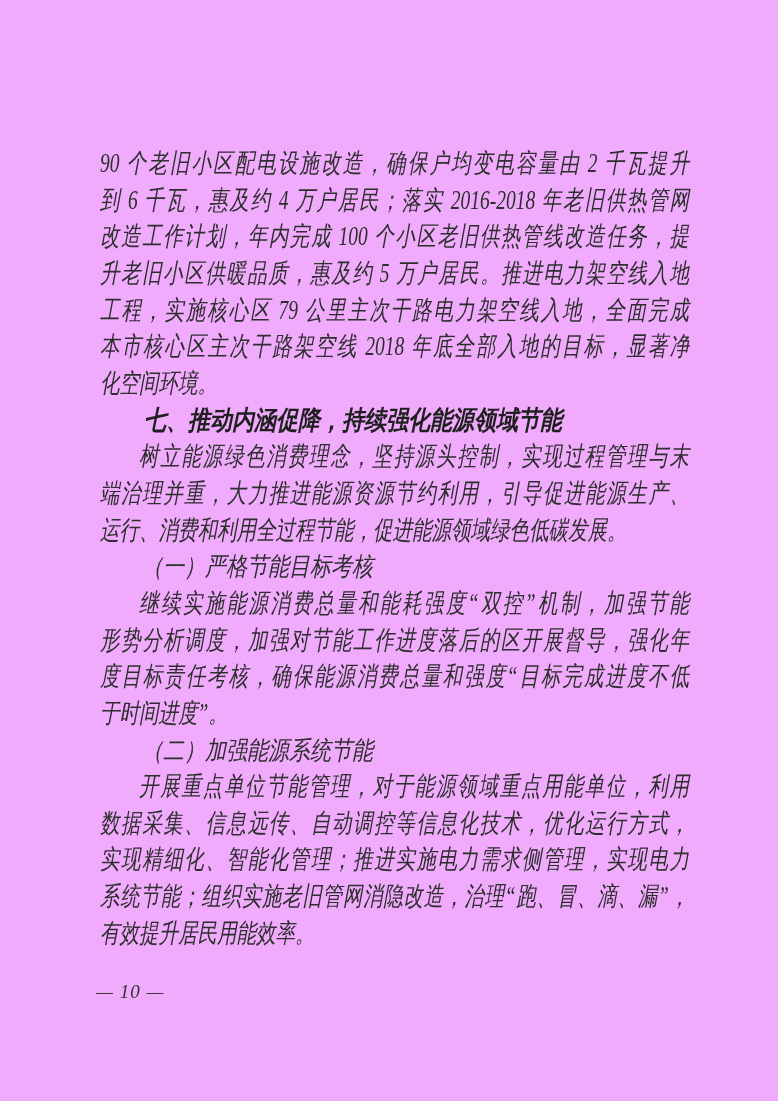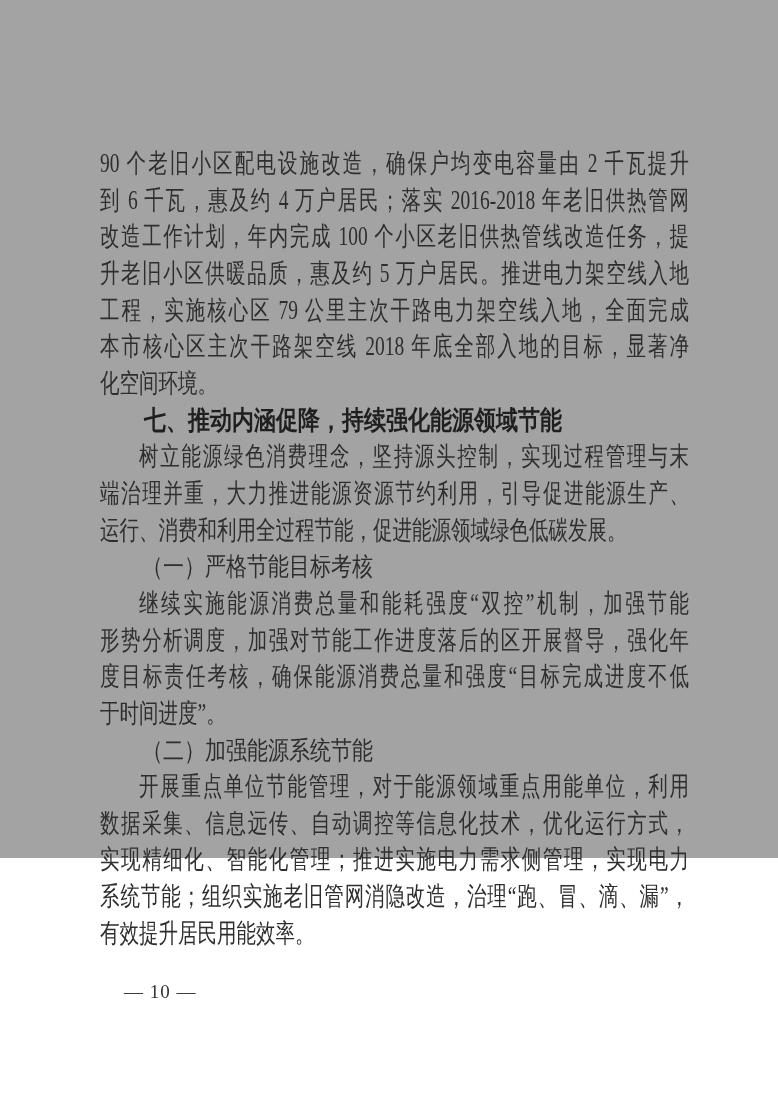--- a/index.html
+++ b/index.html
@@ -6,23 +6,24 @@
     margin: 0;
     padding: 0;
     width: 778px;
     height: 1101px;
     background: #ffffff;
     overflow: hidden;
   }
   #page {
     position: relative;
     width: 778px;
-    height: 858px;
-    background: #a3a3a3;
+    height: 1101px;
+    background: #f0abfc;
     color: #2e2e2e;
+    font-style: italic;
   }
   #doc {
     position: absolute;
     left: 100px;
     top: 146px;
     width: 589px;
   }
   .line {
     height: 36.66px;
     line-height: 36.66px;
@@ -51,21 +52,21 @@
   }
   .line.justify {
     text-align: justify;
     text-align-last: justify;
   }
   .line.indent {
     text-indent: 2em;
   }
   #page-number {
     position: absolute;
-    left: 124px;
+    left: 96px;
     top: 981px;
     font-family: "Liberation Serif", "DejaVu Serif", serif;
     font-size: 19px;
     letter-spacing: 1px;
     color: #333333;
     white-space: pre;
   }
 </style>
 </head>
 <body>

